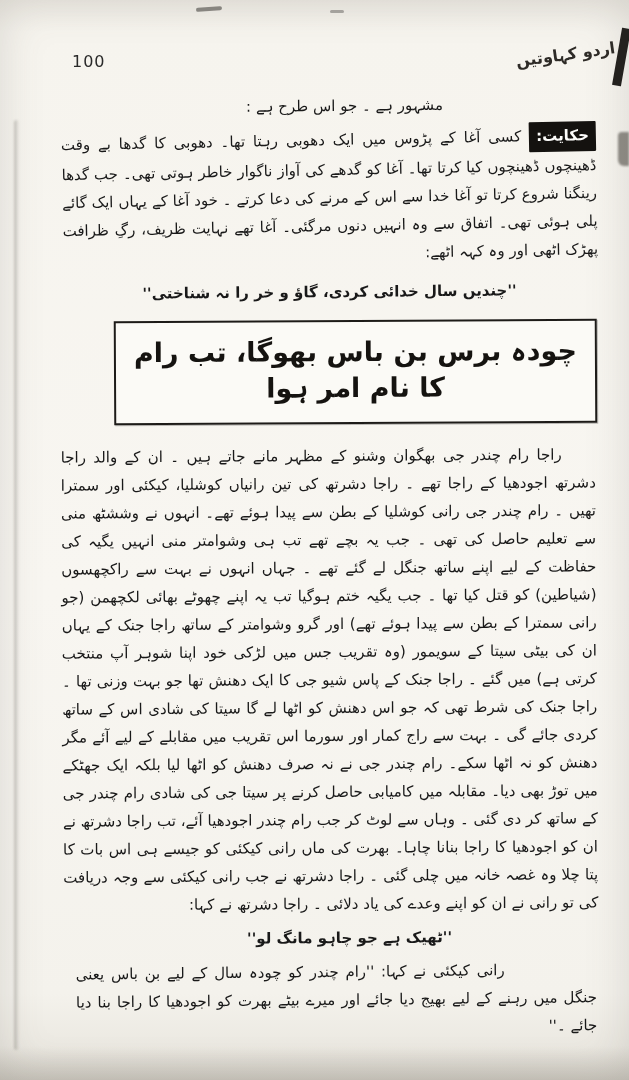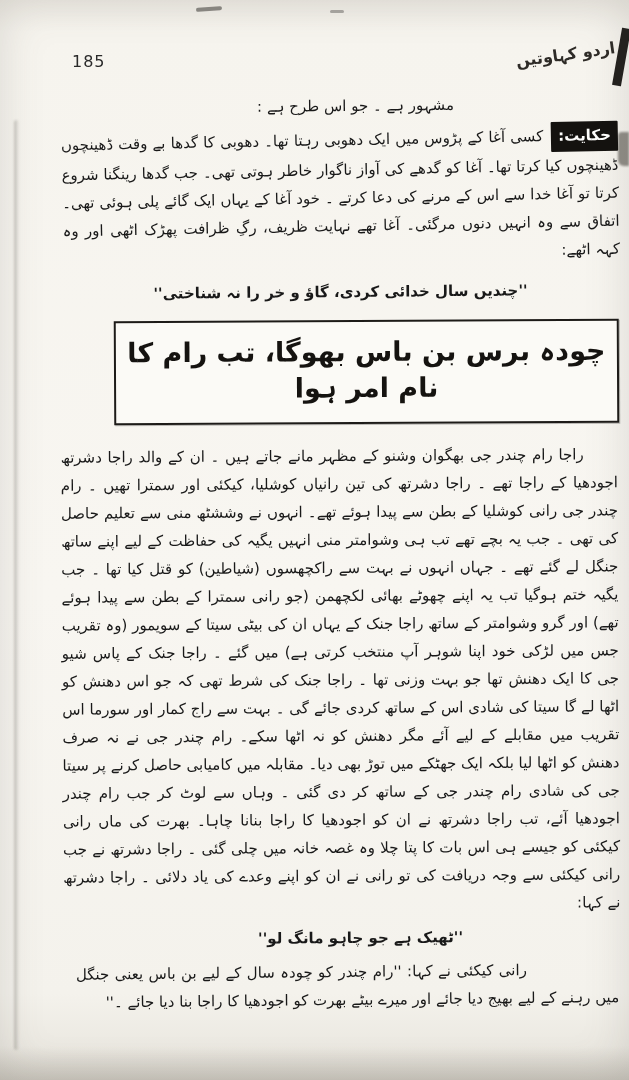--- a/index.html
+++ b/index.html
@@ -41,21 +41,21 @@
     font-size: 16px; letter-spacing: 1px; color: #2a2a2a;
   }
   .running-title {
     position: absolute; right: 14px; top: 38px;
     font-size: 16px; font-weight: bold; color: #2e2b27;
     transform: rotate(-8deg); transform-origin: right center;
     direction: rtl;
   }
   
   .content {
-    position: absolute; left: 42px; right: 10px; top: 92px;
+    position: absolute; left: 42px; right: 32px; top: 92px;
     direction: rtl; text-align: justify;
     font-size: 15px; line-height: 28px; color: #191919; margin-left: 20px;
   }
   .carryover {
     text-align: center; transform: rotate(-0.6deg);
     margin-bottom: 6px; padding-left: 30px;
   }
   .intro-block { transform: rotate(-1.1deg); transform-origin: center; margin-bottom: 8px; }
   .hikayat-label {
     display: inline-block; background: #14120f; color: #fdfdfb;
@@ -94,21 +94,21 @@
 
 <div class="page">
 
   <div class="scan-left-edge"></div>
   <div class="scan-mark-top-right"></div>
   <div class="scan-blob-right"></div>
   <div class="scan-speck-1"></div>
   <div class="scan-speck-2"></div>
   <div class="scan-bottom-shade"></div>
 
-  <div class="page-number">185</div>
+  <div class="page-number">100</div>
   <div class="running-title">اردو کہاوتیں</div>
 
   <div class="content">
 
     <p class="carryover">مشہور ہے ۔ جو اس طرح ہے :</p>
 
     <p class="intro-block"><span class="hikayat-label">حکایت:</span><span>کسی آغا کے پڑوس میں ایک دھوبی رہتا تھا۔ دھوبی کا گدھا بے وقت ڈھینچوں ڈھینچوں کیا کرتا تھا۔ آغا کو گدھے کی آواز ناگوار خاطر ہوتی تھی۔ جب گدھا رینگنا شروع کرتا تو آغا خدا سے اس کے مرنے کی دعا کرتے ۔ خود آغا کے یہاں ایک گائے پلی ہوئی تھی۔ اتفاق سے وہ انہیں دنوں مرگئی۔ آغا تھے نہایت ظریف، رگِ ظرافت پھڑک اٹھی اور وہ کہہ اٹھے:</span></p>
 
     <p class="verse">''چندیں سال خدائی کردی، گاؤ و خر را نہ شناختی''</p>
 

